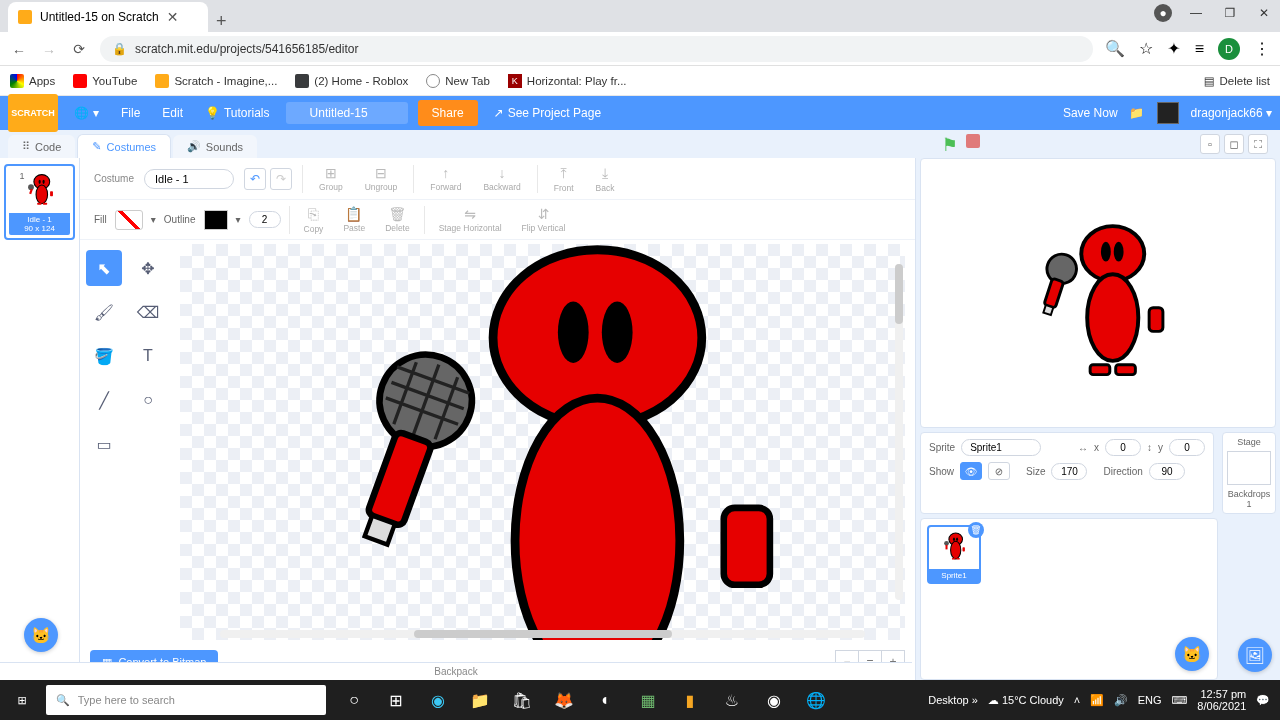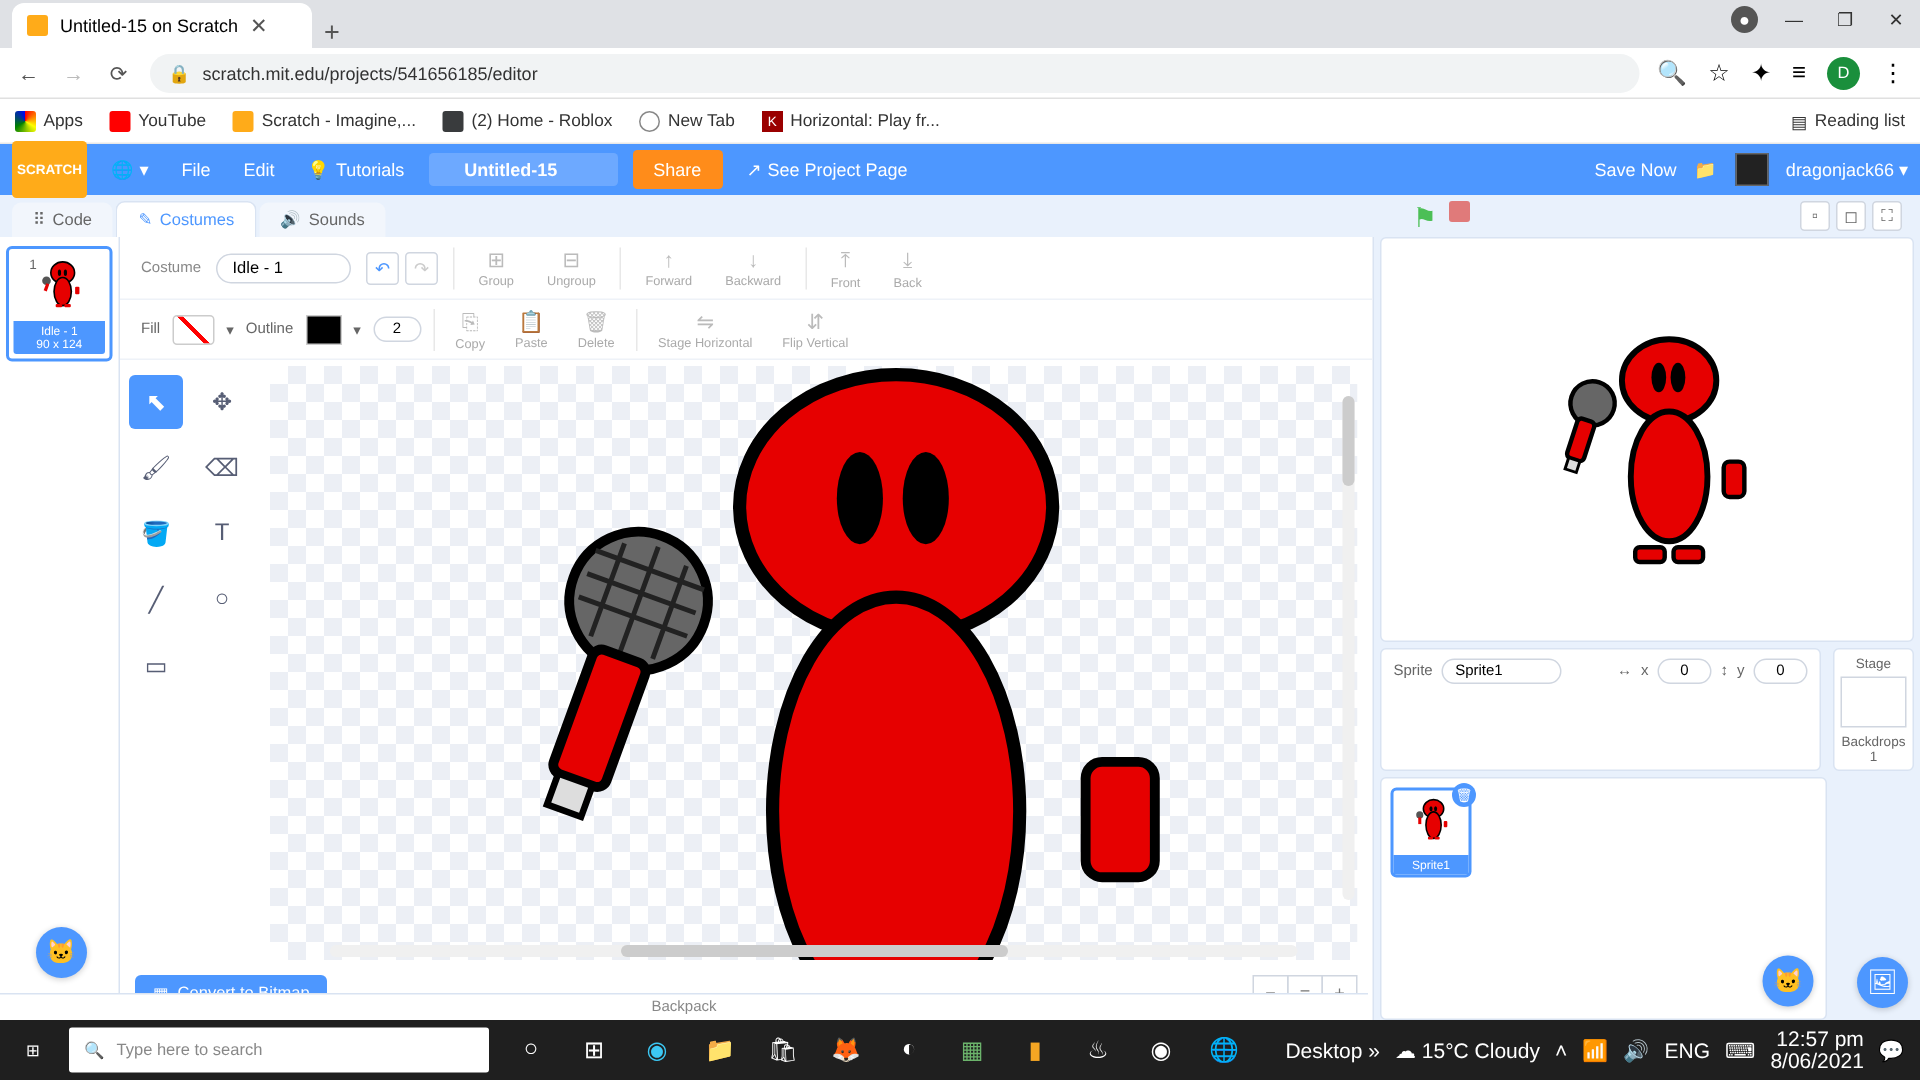--- a/index.html
+++ b/index.html
@@ -22,21 +22,21 @@
 
 .bookmarks { height: 30px; background: #fff; display: flex; align-items: center; padding: 0 10px; gap: 18px; font-size: 11.5px; color: #333; border-bottom: 1px solid #e8e8e8;}
 .bm { display: flex; align-items: center; gap: 5px; }
 .bm-icon { width: 14px; height: 14px; }
 .reading-list { margin-left: auto; display: flex; align-items: center; gap: 5px; }
 
 
 .scratch-bar { height: 34px; background: #4d97ff; display: flex; align-items: center; padding: 0 8px; gap: 10px; color: #fff; font-size: 12px; }
 .scratch-logo { width: 50px; height: 38px; background: #ffab19; border-radius: 3px; font-size: 9px; display:flex; align-items:center; justify-content:center; font-weight:bold; color:#fff;}
 .sb-item { padding: 4px 6px; display: flex; align-items: center; gap: 4px; }
-.sb-project { background: rgba(255,255,255,0.18); padding: 4px 40px 4px 24px; border-radius: 3px; font-weight: bold; }
+.sb-project { background: rgba(255,255,255,0.18); padding: 4px 40px 4px 24px; border-radius: 3px; }
 .share-btn { background: #ff8c1a; padding: 6px 14px; border-radius: 3px; font-weight: 500; }
 .sb-right { margin-left: auto; display: flex; align-items: center; gap: 12px; }
 .user-thumb { width: 22px; height: 22px; background: #222; border:1px solid #666;}
 
 
 .editor-tabs { height: 28px; background: #e9f1fc; display: flex; align-items: flex-end; padding-left: 8px; gap: 2px; }
 .etab { padding: 5px 14px; font-size: 11px; color: #666; display: flex; align-items: center; gap: 5px; border-radius: 6px 6px 0 0; background:#f2f6fc;}
 .etab.active { background: #fff; color: #4d97ff; border:1px solid #d9e3f2; border-bottom:none;}
 .flag-stop { position: absolute; right: 300px; top: 134px; display: flex; gap: 8px; }
 .green-flag { color: #4cbf56; font-size: 18px; }
@@ -116,21 +116,21 @@
 .stage-thumb { width: 44px; height: 34px; border: 1px solid #d0d6e0; margin: 4px auto; background:#fff;}
 
 .fab { position: absolute; width: 34px; height: 34px; background: #4d97ff; border-radius: 50%; color: #fff; display: flex; align-items: center; justify-content: center; font-size: 16px; box-shadow: 0 1px 4px rgba(0,0,0,0.2);}
 
 
 .taskbar { position: absolute; bottom: 0; left: 0; right: 0; height: 40px; background: #1f1f1f; display: flex; align-items: center; color: #fff; font-size: 11px; }
 .win-btn { width: 44px; height: 40px; display: flex; align-items: center; justify-content: center; }
 .search-box { background: #fff; color: #888; height: 30px; width: 280px; display: flex; align-items: center; padding: 0 10px; gap: 8px; border-radius:2px; margin-left:2px;}
 .tb-icons { display: flex; gap: 2px; margin-left: 8px; }
 .tb-icons span { width: 40px; height: 40px; display: flex; align-items: center; justify-content: center; font-size: 16px;}
-.tray { margin-left: auto; display: flex; align-items: center; gap: 10px; padding-right: 10px; font-size: 14px;}
+.tray { margin-left: auto; display: flex; align-items: center; gap: 10px; padding-right: 10px; font-size: 11px;}
 .tray-time { text-align: right; line-height: 1.1; }
 
 
 </style>
 </head>
 <body>
 
 <div class="browser-tabs">
   <div class="tab">
     <span class="tab-favicon"></span>
@@ -184,21 +184,21 @@
   <div class="bm">
       <span class="bm-icon" style="border:1px solid #888;border-radius:50%;"></span>
       <span>New Tab</span>
     </div>
   <div class="bm">
       <span class="bm-icon" style="background:#9a0000;color:#fff;font-size:9px;text-align:center;line-height:14px;">K</span>
       <span>Horizontal: Play fr...</span>
     </div>
   <div class="reading-list">
       <span>▤</span>
-      <span>Reading list</span>
+      <span>Delete list</span>
     </div>
 </div>
 
 <div class="scratch-bar">
   <div class="scratch-logo">SCRATCH</div>
   <div class="sb-item"><span>🌐</span>▾</div>
   <div class="sb-item">File</div>
   <div class="sb-item">Edit</div>
   <div class="sb-item">
       <span>💡</span>
@@ -408,20 +408,29 @@
         <div class="info-row">
           <span>Sprite</span>
           <input class="info-input" style="width: 80px;" value="Sprite1">
           <span style="margin-left:auto;">↔</span>
           <span>x</span>
           <input class="info-input sm" value="0" style="">
           <span>↕</span>
           <span>y</span>
           <input class="info-input sm" value="0" style="">
         </div>
+        <div class="info-row">
+          <span>Show</span>
+          <span class="eye-btn on">👁</span>
+          <span class="eye-btn">⊘</span>
+          <span style="margin-left:10px;">Size</span>
+          <input class="info-input sm" value="170" style="">
+          <span style="margin-left:10px;">Direction</span>
+          <input class="info-input sm" value="90" style="">
+        </div>
       </div>
       <div class="stage-box">
         <div>Stage</div>
         <div class="stage-thumb"></div>
         <div>Backdrops</div>
         <div>1</div>
       </div>
     </div>
 
     <div class="sprite-stage-row">

